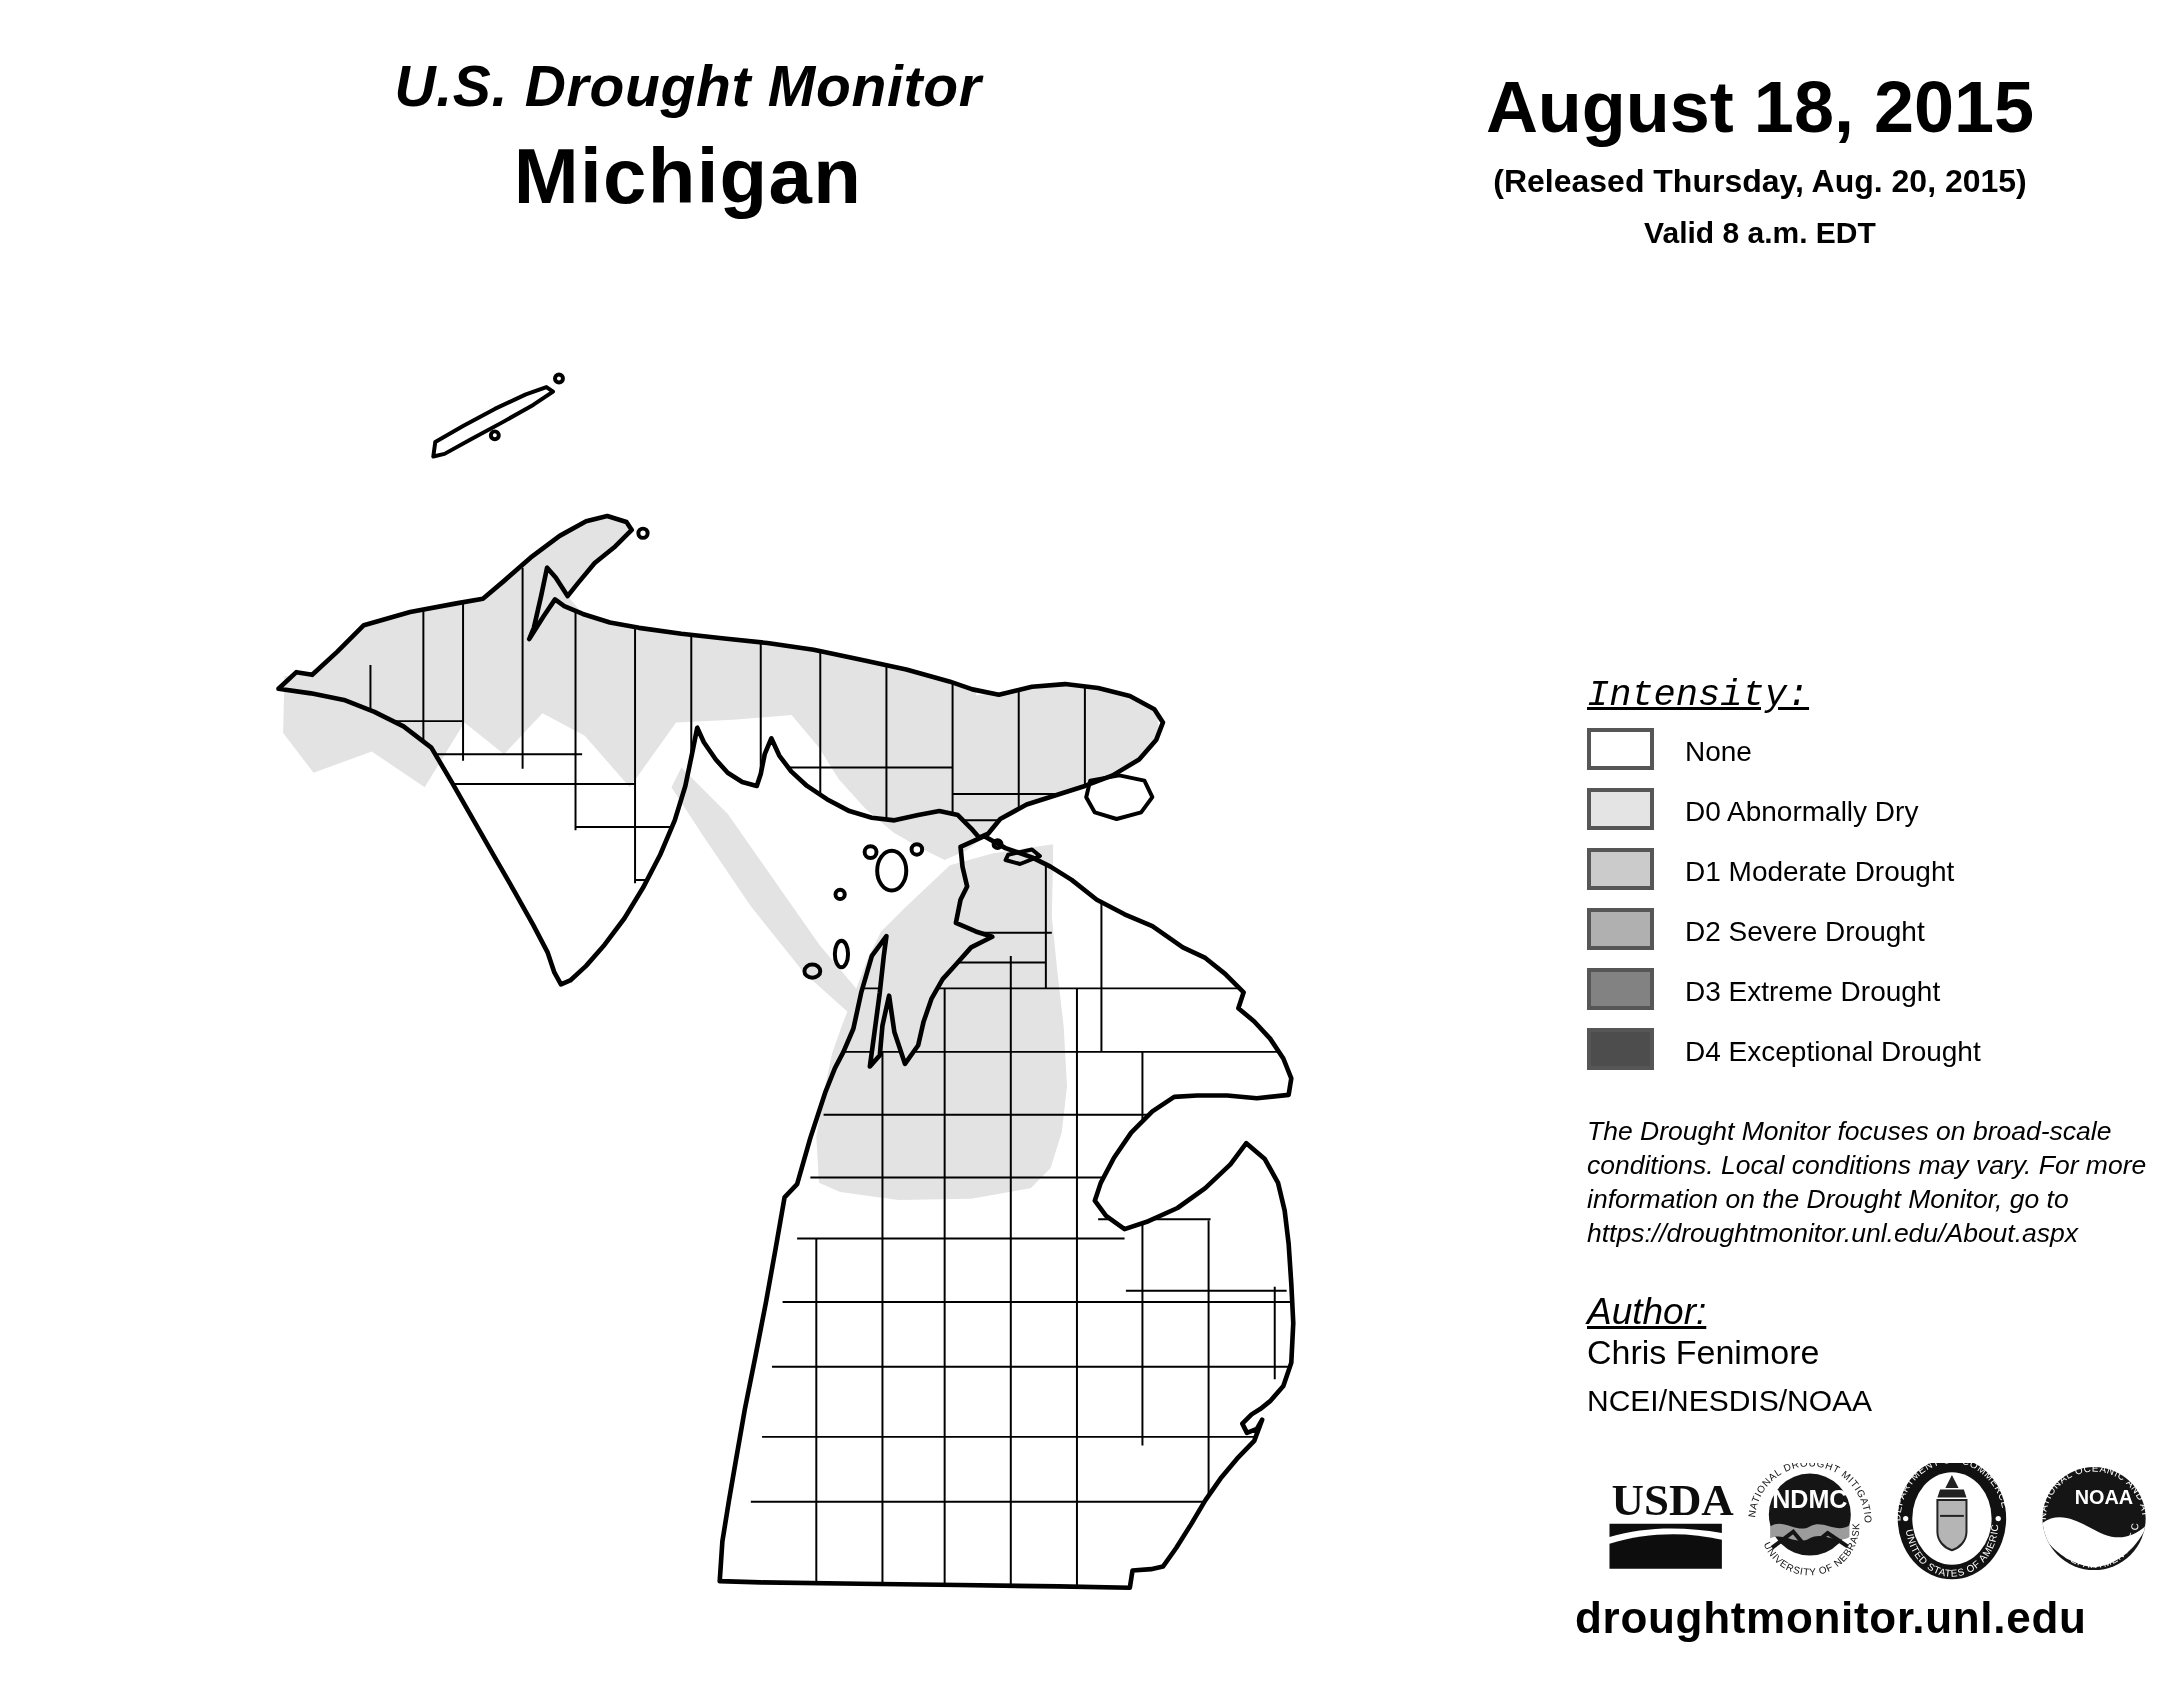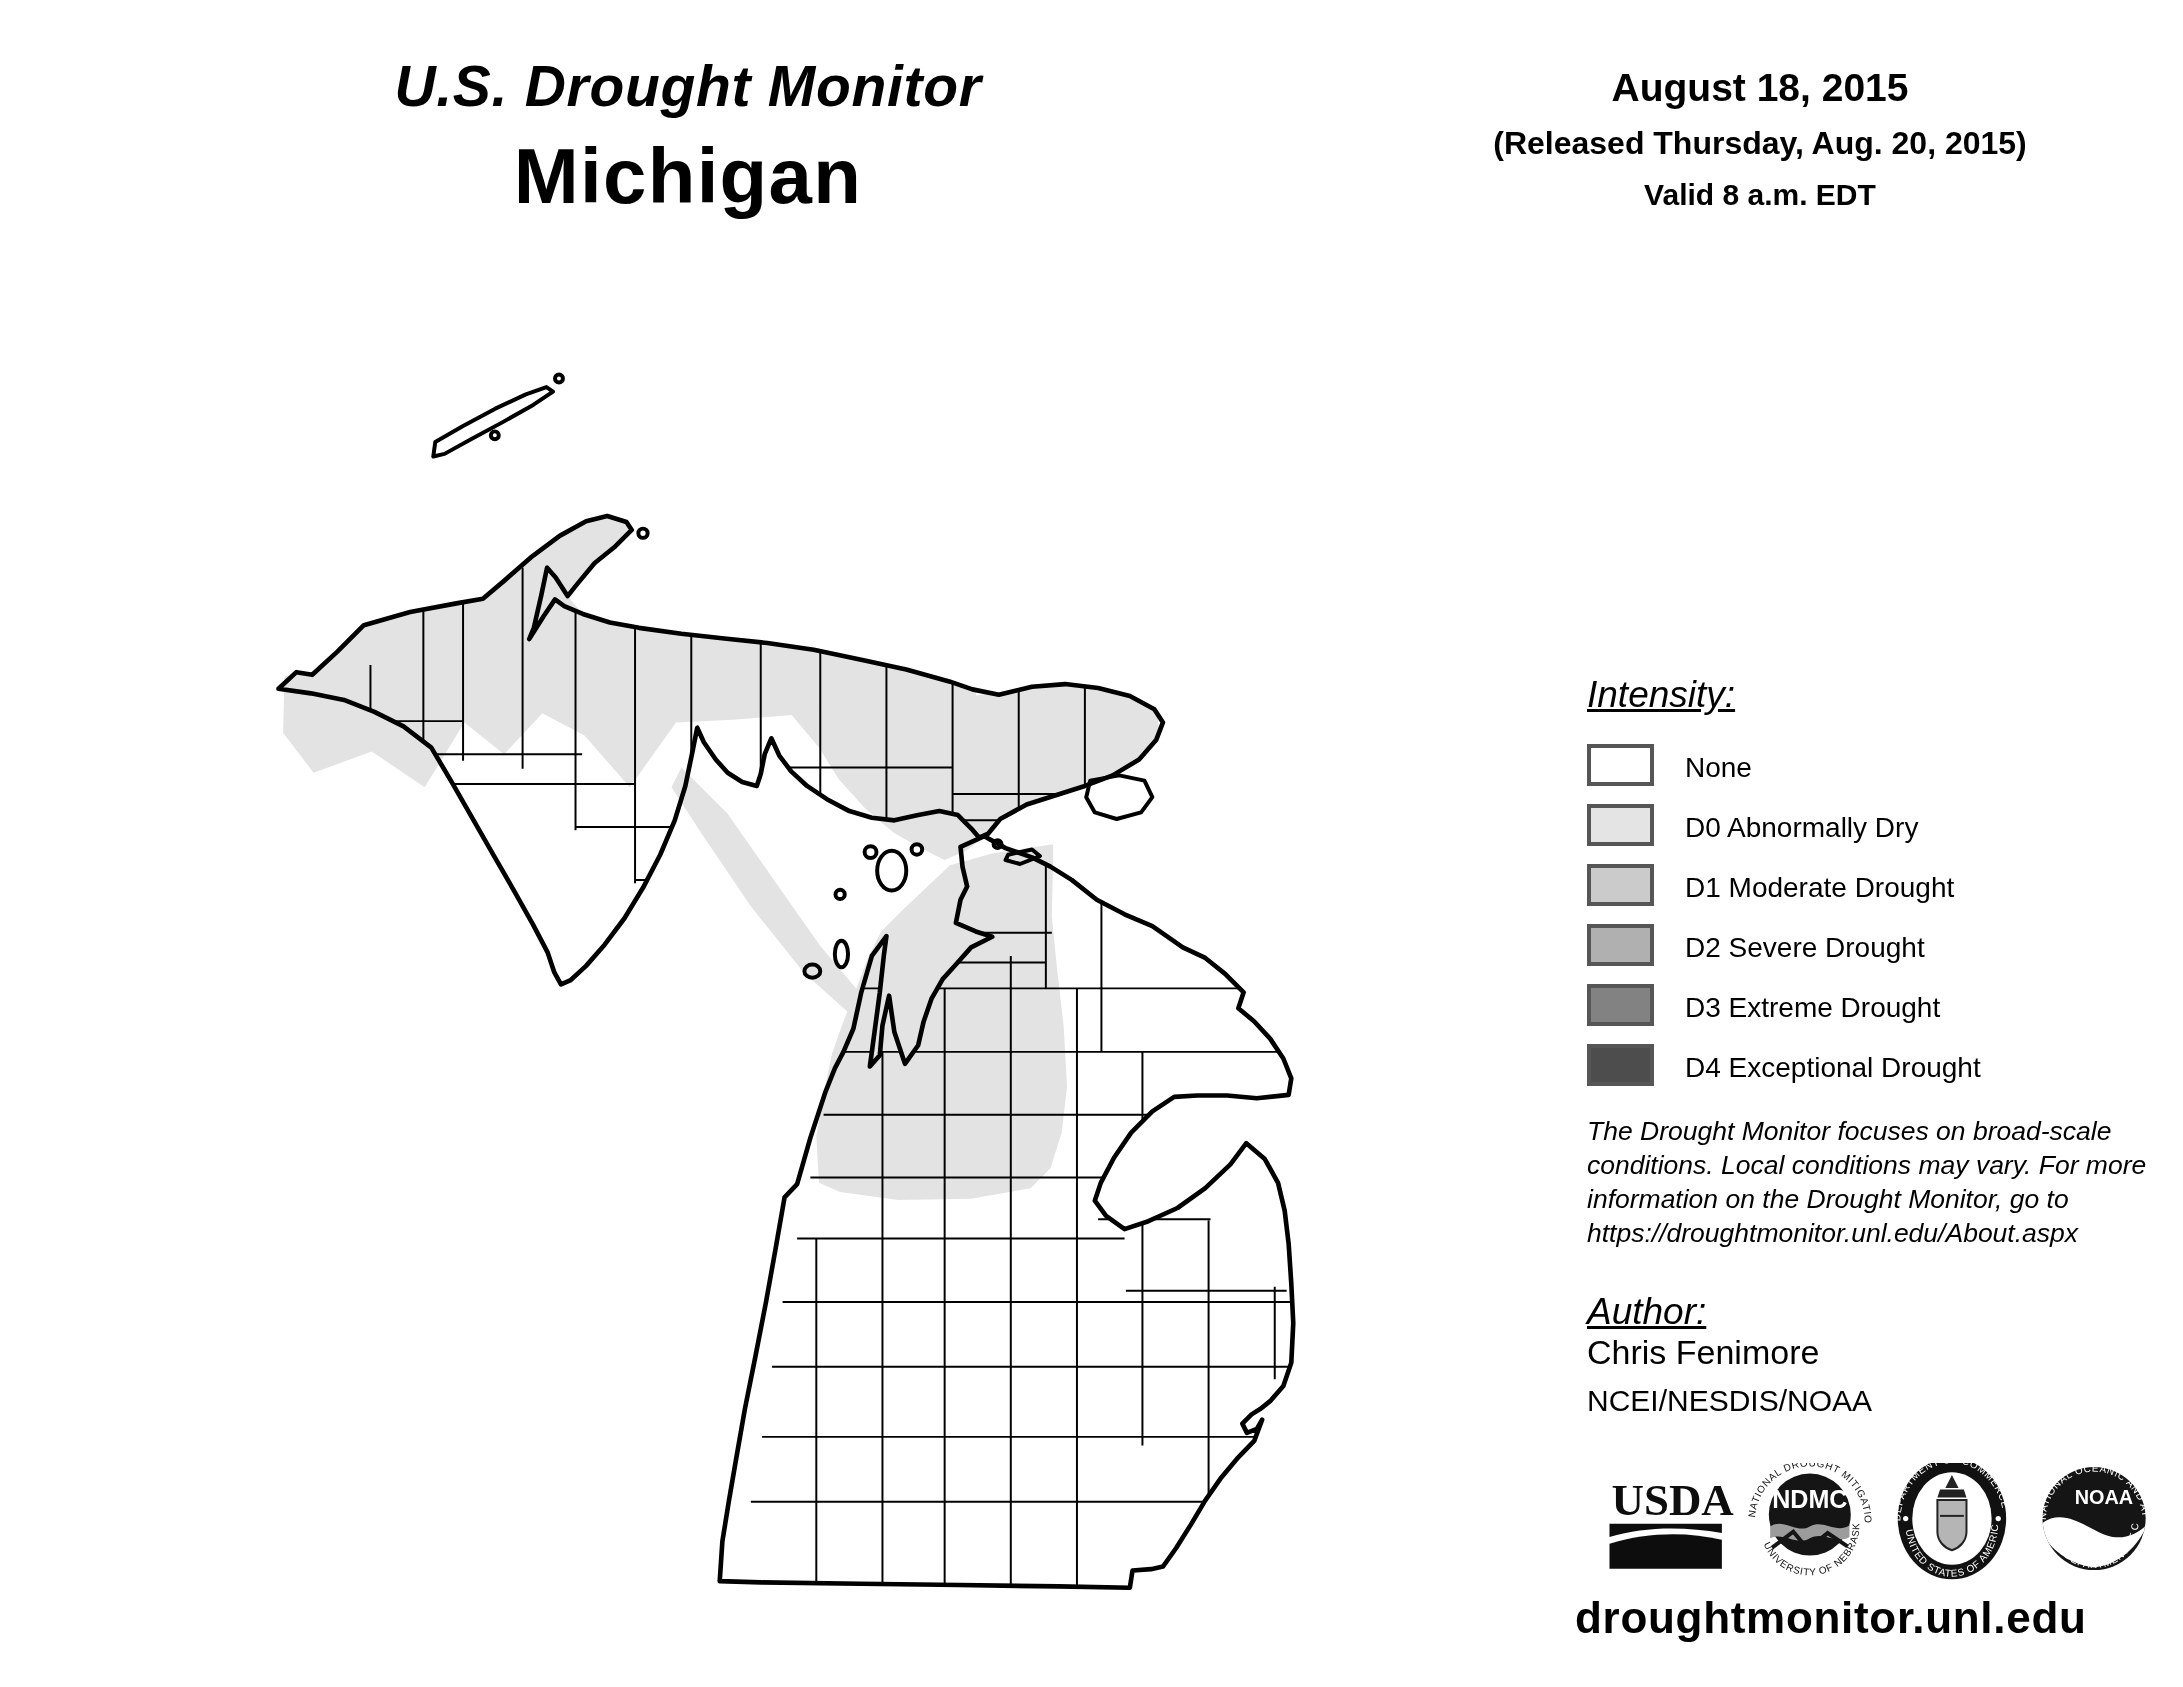--- a/index.html
+++ b/index.html
@@ -4,25 +4,25 @@
 <style>
   html,body{margin:0;padding:0;background:#ffffff;}
   #page{position:relative;width:2183px;height:1687px;background:#fff;overflow:hidden;
         font-family:"Liberation Sans", sans-serif;color:#000;}
   .abs{position:absolute;}
   .center{text-align:center;}
   #title-block{left:291px;top:53px;width:794px;}
   #main-title{font-size:57px;font-weight:bold;font-style:italic;letter-spacing:0.7px;}
   #region-title{font-size:78px;font-weight:bold;margin-top:12px;letter-spacing:1.3px;}
   #date-block{left:1436px;top:66px;width:648px;}
-  #map-date{font-size:39px;font-weight:bold;}
+  #map-date{font-size:72px;font-weight:bold;}
   #released{font-size:32px;font-weight:bold;margin-top:14.6px;}
   #valid{font-size:30px;font-weight:bold;margin-top:16px;}
   #legend{left:1587px;top:674px;width:582px;}
-  #legend-heading{font-size:37px;font-style:italic;text-decoration:underline;margin-bottom:24px;}
+  #legend-heading{font-size:37px;font-style:italic;text-decoration:underline;margin-bottom:8px;font-family:Liberation Mono, monospace;}
   .legend-row{position:relative;height:60px;}
   .swatch{position:absolute;left:0;top:4px;width:67px;height:42px;border:4.6px solid #565656;box-sizing:border-box;}
   .legend-label{position:absolute;left:98px;top:12px;font-size:28px;}
   #notes{left:1587px;top:1114px;width:582px;font-size:26.5px;font-style:italic;line-height:34px;}
   #author-block{left:1587px;top:1291px;width:582px;}
   #author-heading{font-size:37px;font-style:italic;text-decoration:underline;}
   #author-name{font-size:34px;}
   #author-org{font-size:30px;margin-top:12px;}
   #site-url{left:1575px;top:1593px;width:582px;font-size:44px;font-weight:bold;text-align:left;letter-spacing:0.7px;}
   #map-svg{left:0;top:0;}

